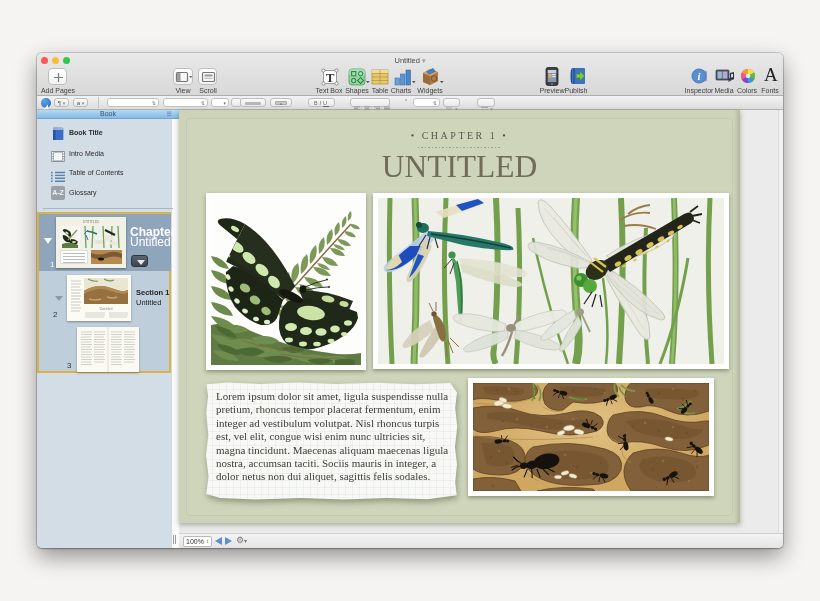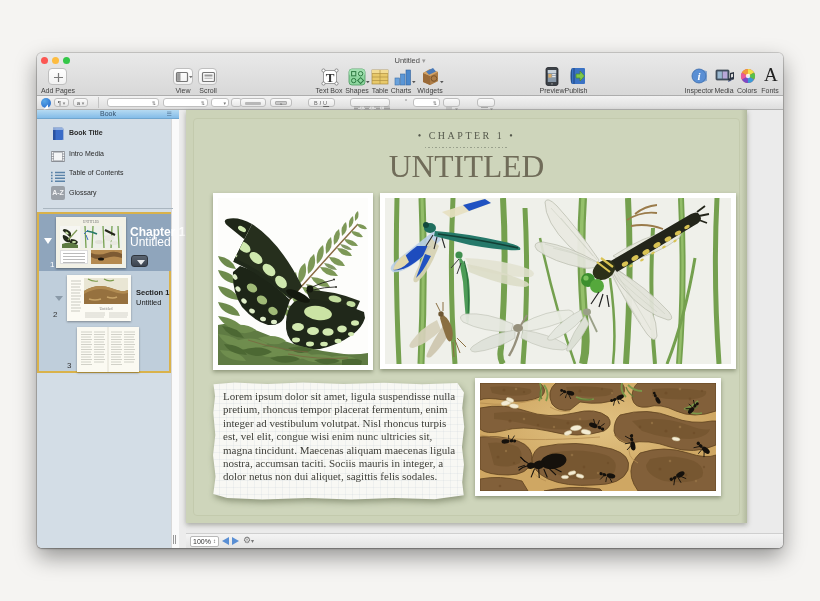--- a/index.html
+++ b/index.html
@@ -29,21 +29,21 @@
   }
   .fctl { position:absolute; top:2px; height:9px; background:#fff; border:1px solid #c0c0c0; border-radius:3px; }
   .fgrey { position:absolute; top:2px; height:9px; background:linear-gradient(#fbfbfb,#e8e8e8); border:1px solid #bdbdbd; border-radius:3px; }
   
   #sidebar { position:absolute; left:0; top:57px; width:142px; height:438px; background:#d3dde6; }
   #sidehead { position:absolute; left:0; top:0; width:142px; height:9px;
     background:linear-gradient(#b5daf2,#84bce8); border-bottom:1px solid #70a6cf;
     font-size:7px; color:#35506b; text-align:center; line-height:8px; }
   .sitem { position:absolute; left:14px; font-size:7px; color:#2b2b2b; }
   
-  #canvas { position:absolute; left:149px; top:57px; width:604px; height:438px; background:#ebebeb; }
+  #canvas { position:absolute; left:142px; top:57px; width:604px; height:438px; background:#ebebeb; }
   #page { position:absolute; left:0; top:0; width:561px; height:413px; background:#ccd3b8; box-shadow:0 2px 5px rgba(40,45,25,0.35); }
   #page:after { content:""; position:absolute; right:0; top:0; width:6px; height:100%; background:linear-gradient(to left, rgba(60,70,40,0.18), rgba(60,70,40,0)); }
   #pageinner { position:absolute; left:7px; top:8px; width:547px; height:398px; border:1px solid #c3caad; border-radius:4px; background:rgba(255,255,255,0.05); }
   #statusbar { position:absolute; left:0; top:423px; width:604px; height:15px; background:linear-gradient(#f4f4f4,#e3e3e3); border-top:1px solid #cfcfcf; }
   .frame { position:absolute; background:#fff; box-shadow:0 2px 4px rgba(60,70,40,0.45); }
 </style>
 </head>
 <body>
 <div id="window">
 

